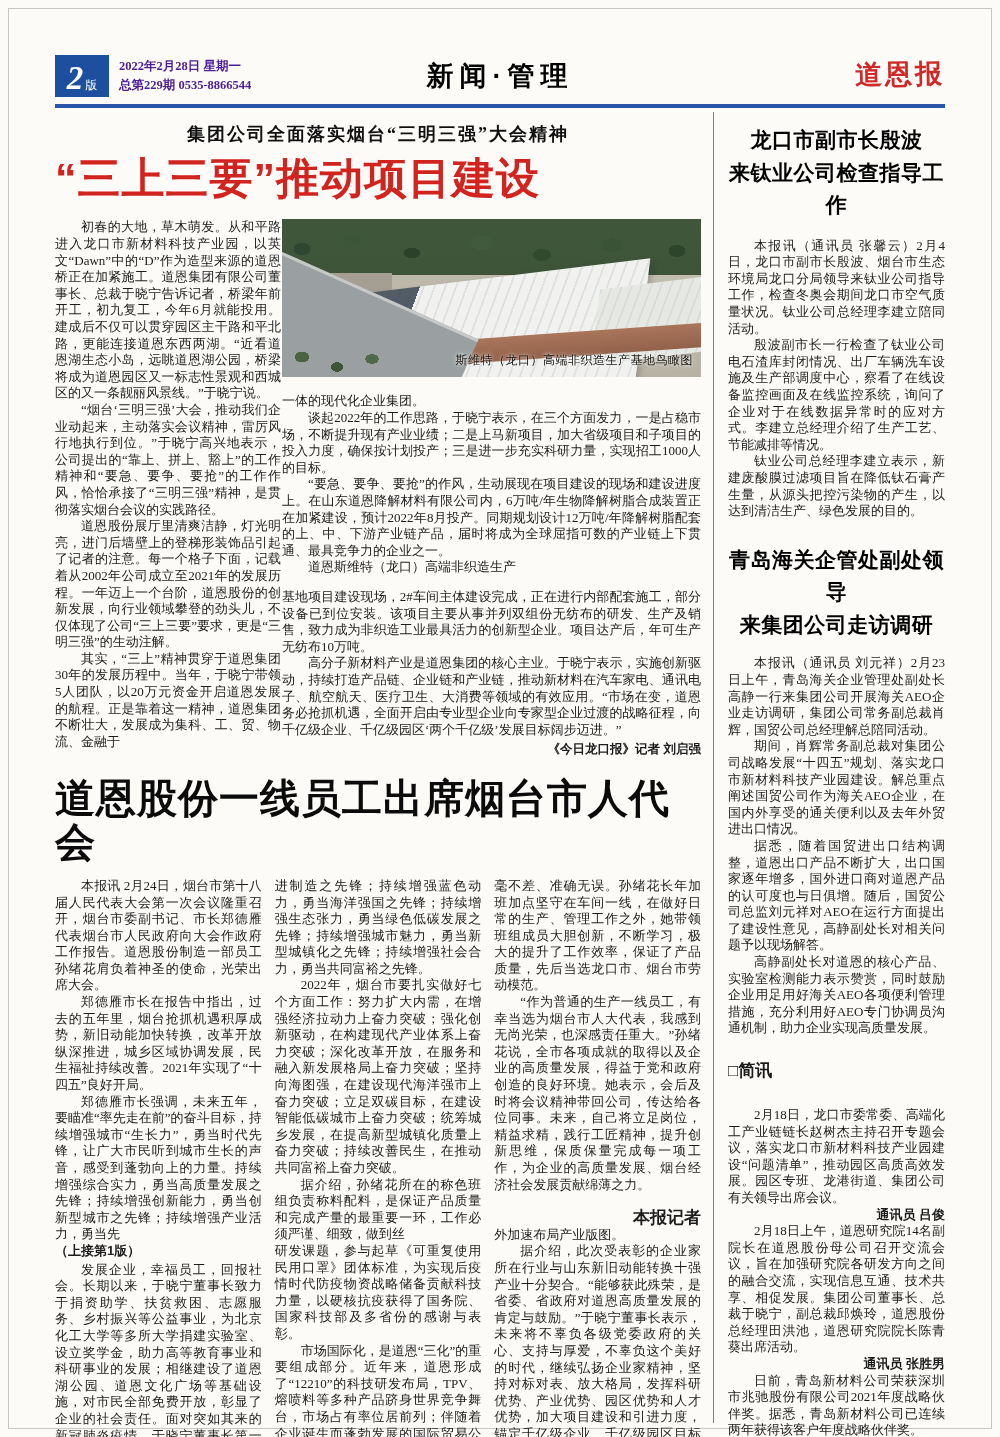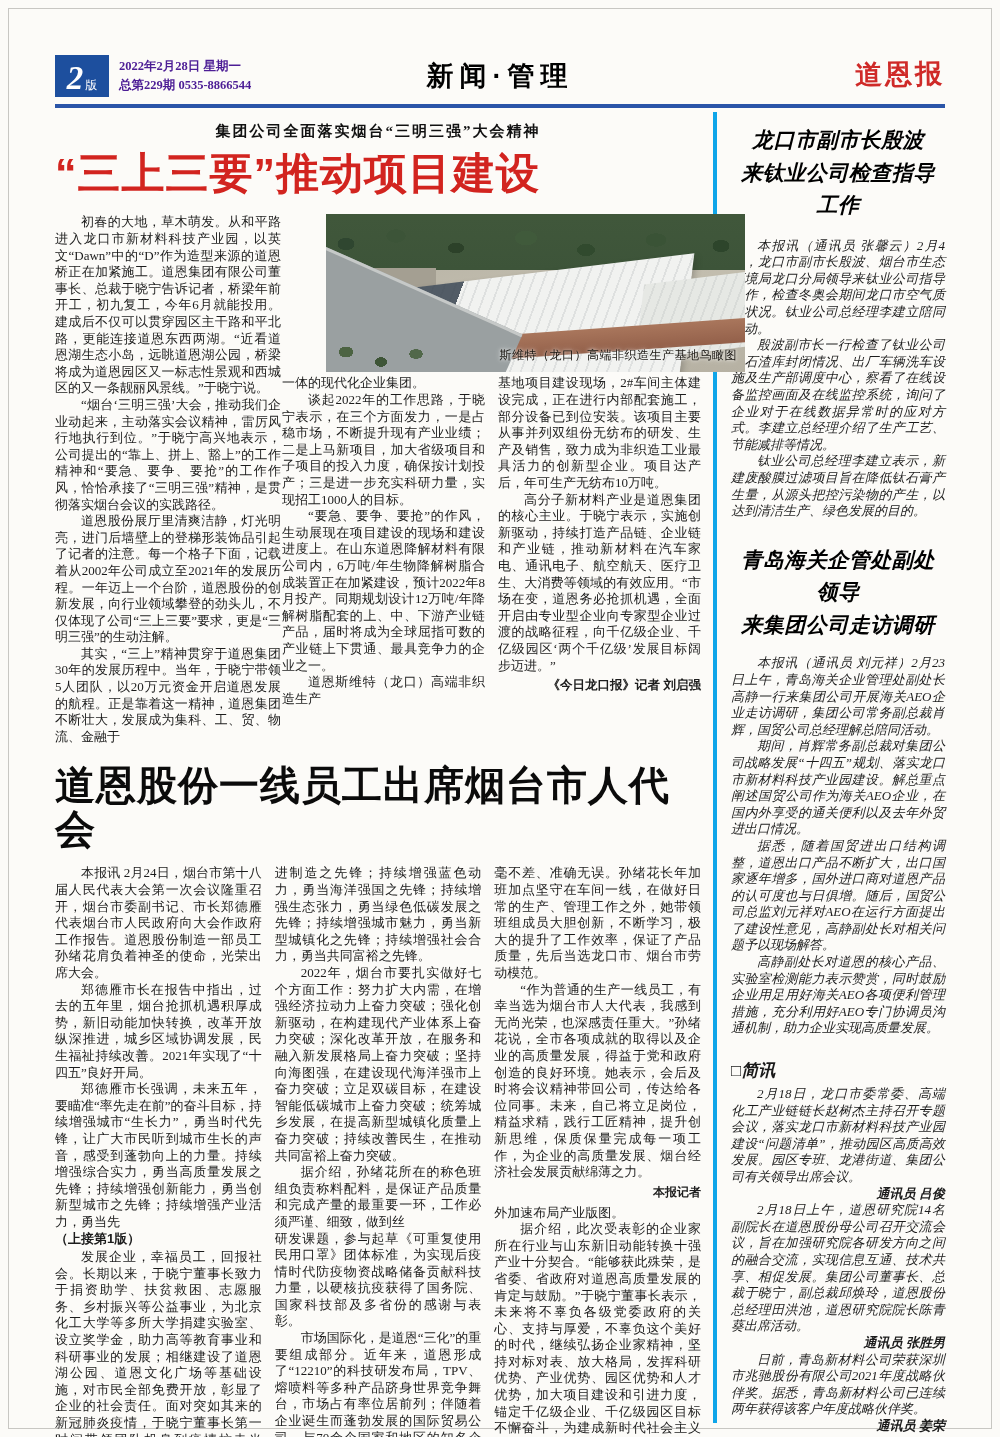--- a/index.html
+++ b/index.html
@@ -33,40 +33,39 @@
     letter-spacing:3px; transform:rotate(-1deg); font-family:"Liberation Serif",serif;
   }
   .mast-rule { position:absolute; left:55px; right:55px; top:104px; height:4px; background:#2b55a8; }
 
   
   .content {
     position:absolute; left:55px; right:55px; top:112px; bottom:14px;
     display:flex;
   }
   .main-col { width:658px; padding-right:12px; }
-  .rail { flex:1; border-left:4px solid #0ea5e9; padding-left:14px;font-style:italic; }
+  .rail { flex:1; border-left:1px solid #0ea5e9; padding-left:14px; }
 
   
   .bt { font-size:13px; line-height:16.6px; text-align:justify; color:#1c1c1c; }
   .bt p { margin:0; }
   .ind { text-indent:2em; }
 
   
-  .kicker { text-align:center; font-size:15px; letter-spacing:2px; color:#111; margin-top:10px; font-weight:bold; }
+  .kicker { text-align:center; font-size:18px; letter-spacing:2px; color:#111; margin-top:10px; font-weight:bold; }
   .lead-headline {
     color:#d2241f; font-size:43px; font-weight:900; letter-spacing:1px;
     font-family:"Liberation Sans","DejaVu Sans",sans-serif; margin-top:8px; line-height:1.15;
   }
   .lead-body { display:flex; gap:1px; margin-top:16px; }
   .lead-col1 { width:226px; }
   .lead-right { flex:1; }
   .photo {
     position:relative; width:100%; height:158px; overflow:hidden;
     background:linear-gradient(170deg,#b3afa2 0%,#c2bdae 55%,#b6b1a3 100%);
-    margin-left:44px;
   }
   .ph-trees {
     position:absolute; left:0; top:0; right:0; height:56px;
     background:
       radial-gradient(14px 10px at 20px 30px,#2f4630 60%,transparent 61%),
       radial-gradient(16px 11px at 70px 22px,#3c5438 60%,transparent 61%),
       radial-gradient(13px 9px at 130px 34px,#2c4129 60%,transparent 61%),
       radial-gradient(18px 12px at 200px 24px,#405a3b 60%,transparent 61%),
       radial-gradient(15px 10px at 260px 36px,#314a2e 60%,transparent 61%),
       radial-gradient(17px 11px at 330px 26px,#3a5336 60%,transparent 61%),
@@ -104,45 +103,45 @@
     background:
       radial-gradient(12px 9px at 20px 40px,#4c6342 60%,transparent 61%),
       radial-gradient(10px 8px at 55px 50px,#3e5537 60%,transparent 61%),
       radial-gradient(11px 8px at 90px 42px,#51684a 60%,transparent 61%);
   }
   .photo figcaption {
     position:absolute; right:8px; bottom:8px; font-size:12px; color:#181510;
     text-shadow:0 0 3px rgba(255,255,255,0.85), 0 0 6px rgba(255,255,255,0.6);
     letter-spacing:0.5px;
   }
-  .lead-cols23 { display:flex; gap:13px; margin-top:3px; }
+  .lead-cols23 { display:flex; gap:13px; margin-top:16px;flex-direction:column; }
   .lead-cols23 > div { flex:1; }
   .lead-byline { text-align:right; font-weight:bold; font-family:"Liberation Sans",sans-serif; font-size:12.5px; margin-top:3px; }
 
   
   .second-headline {
     text-align:left; font-size:40px; font-weight:700; color:#0b0b0b; letter-spacing:1px;
     font-family:"Liberation Sans","DejaVu Sans",sans-serif; margin-top:18px; line-height:1.1;
   }
   .second-grid { display:flex; gap:13px; margin-top:14px; height:588px; }
   .scol { flex:1; display:flex; flex-direction:column; justify-content:space-between; }
   .continued-label { font-weight:bold; font-family:"Liberation Sans",sans-serif; font-size:13px; margin-bottom:2px; }
-  .second-byline { text-align:right; font-weight:bold; font-family:"Liberation Sans",sans-serif; font-size:12px; margin-top:3px; }
+  .second-byline { text-align:right; font-weight:bold; font-family:"Liberation Sans",sans-serif; font-size:17px; margin-top:17px; }
 
   
   .rail-headline {
     text-align:center; font-family:"Liberation Sans","DejaVu Sans",sans-serif;
     font-weight:900; font-size:21px; color:#000; line-height:1.55; letter-spacing:0.5px;
   }
   .rail-a1 { margin-top:12px; }
   .rail-a1 .rail-body { margin-top:16px; }
   .rail-a2 { margin-top:24px; }
   .rail-a2 .rail-body { margin-top:14px; }
   .briefs { margin-top:22px; }
-  .briefs-header { font-family:"Liberation Sans",sans-serif; font-weight:900; font-size:17px; margin-bottom:4px; }
+  .briefs-header { font-family:"Liberation Sans",sans-serif; font-weight:900; font-size:17px; margin-bottom:25px; }
   .credit { text-align:right; font-weight:bold; font-family:"Liberation Sans",sans-serif; font-size:13px; }
 </style>
 </head>
 <body>
 
 <div class="page">
   <div class="frame"></div>
 
   <header class="masthead">
     <div class="mast-left">

